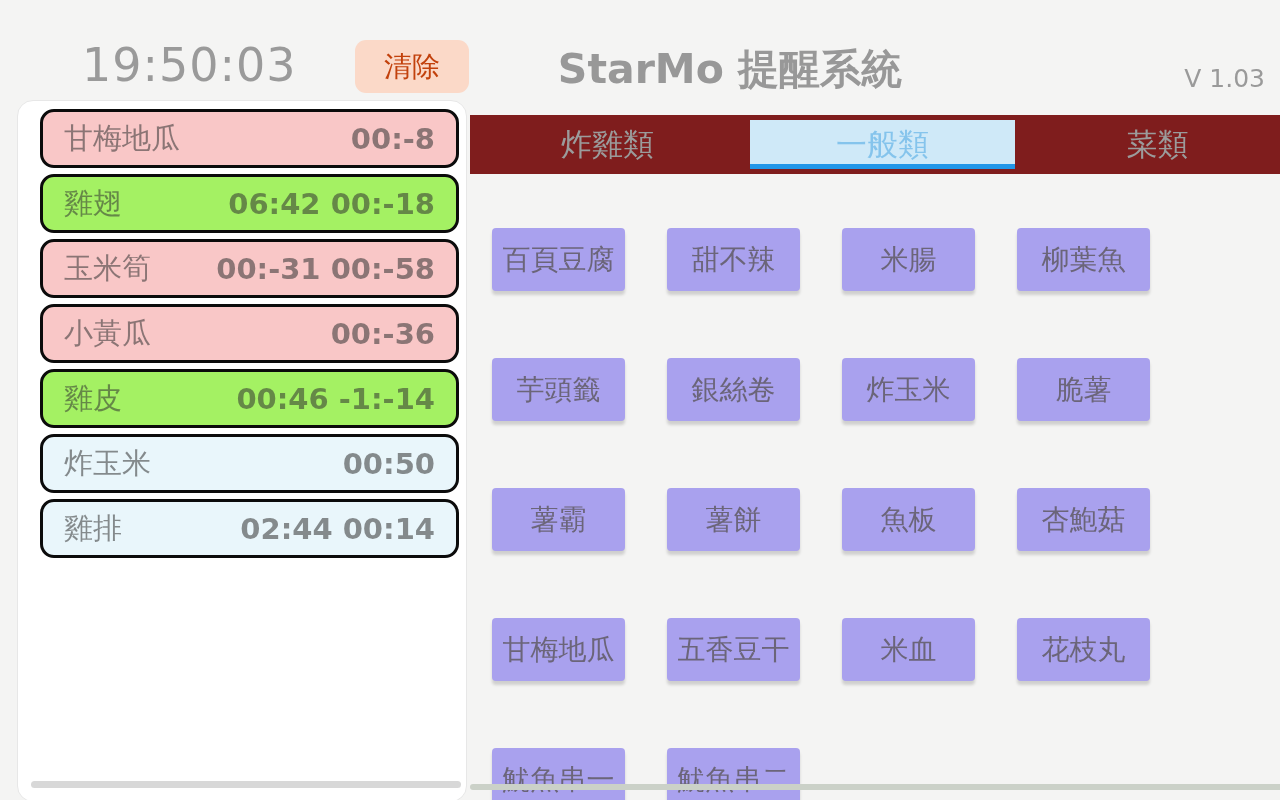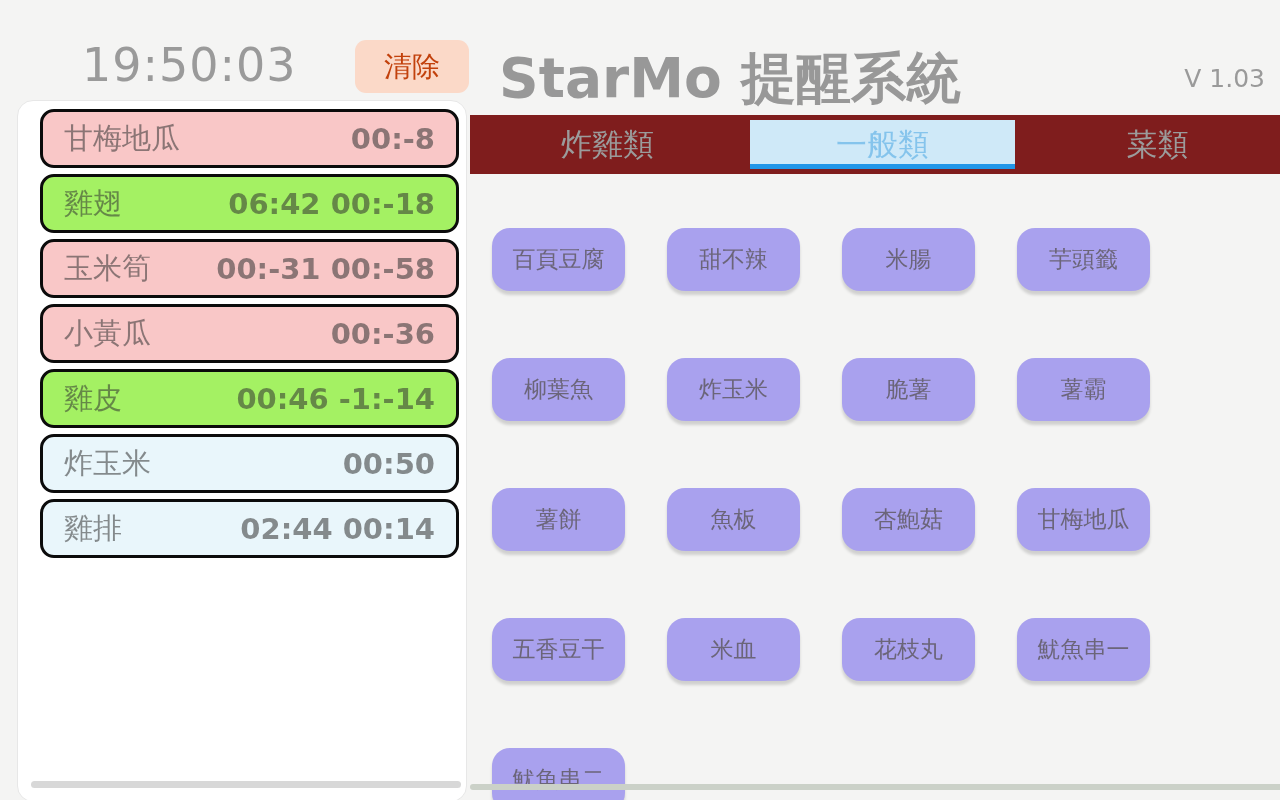--- a/index.html
+++ b/index.html
@@ -18,21 +18,21 @@
     font-size:46px; color:#9a9a9a; letter-spacing:1px;
   }
   .clear-btn {
     position:absolute; left:335px; top:20px; width:114px; height:53px;
     background:#fbd9c8; border:none; border-radius:11px;
     font-size:28px; color:#c2410c; cursor:pointer;
     font-family:inherit;
   }
   .app-title {
     position:absolute; left:455px; top:22px; width:510px;
-    text-align:center; font-size:55px; color:#989898; font-weight:600;
+    text-align:center; font-size:41px; color:#989898; font-weight:600;
   }
   .version {
     position:absolute; right:25px; top:44px;
     font-size:25px; color:#9a9a9a;text-align:center;
   }
 
   
   .left-panel {
     position:absolute; left:2px; top:85px; width:450px; height:702px;
     background:#ffffff; border:1px solid #e7e7e7; border-radius:16px;
@@ -71,23 +71,23 @@
     content:""; position:absolute; left:0; bottom:0; width:100%; height:5px;
     background:#2196e8;
   }
 
   .menu-grid {
     position:absolute; left:472px; top:208px; width:800px;
     display:flex; flex-wrap:wrap; column-gap:32px; row-gap:57px;
   }
   .menu-btn {
     width:133px; height:63px;
-    background:#a9a1ee; border:none; border-radius:18px;
+    background:#a9a1ee; border:none; border-radius:4px;
     box-shadow:0 4px 3px rgba(0,0,0,0.15);
-    font-size:23px; color:#6b6579; cursor:pointer;
+    font-size:28px; color:#6b6579; cursor:pointer;
     display:flex; align-items:center; justify-content:center;
     white-space:nowrap; font-family:inherit;
   }
   .right-scrollbar {
     position:absolute; left:455px; top:769px; width:825px; height:6px;
     background:#cbd1c8; border-radius:3px;
   }
 </style>
 </head>
 <body>
@@ -136,22 +136,23 @@
 <div class="tabbar">
   <div class="tab">炸雞類</div>
   <div class="tab active">一般類</div>
   <div class="tab">菜類</div>
 </div>
 
 <div class="menu-grid">
   <button class="menu-btn">百頁豆腐</button>
   <button class="menu-btn">甜不辣</button>
   <button class="menu-btn">米腸</button>
+  <button class="menu-btn">柳葉魚</button>
   <button class="menu-btn">芋頭籤</button>
-  <button class="menu-btn">柳葉魚</button>
+  <button class="menu-btn">銀絲卷</button>
   <button class="menu-btn">炸玉米</button>
   <button class="menu-btn">脆薯</button>
   <button class="menu-btn">薯霸</button>
   <button class="menu-btn">薯餅</button>
   <button class="menu-btn">魚板</button>
   <button class="menu-btn">杏鮑菇</button>
   <button class="menu-btn">甘梅地瓜</button>
   <button class="menu-btn">五香豆干</button>
   <button class="menu-btn">米血</button>
   <button class="menu-btn">花枝丸</button>

